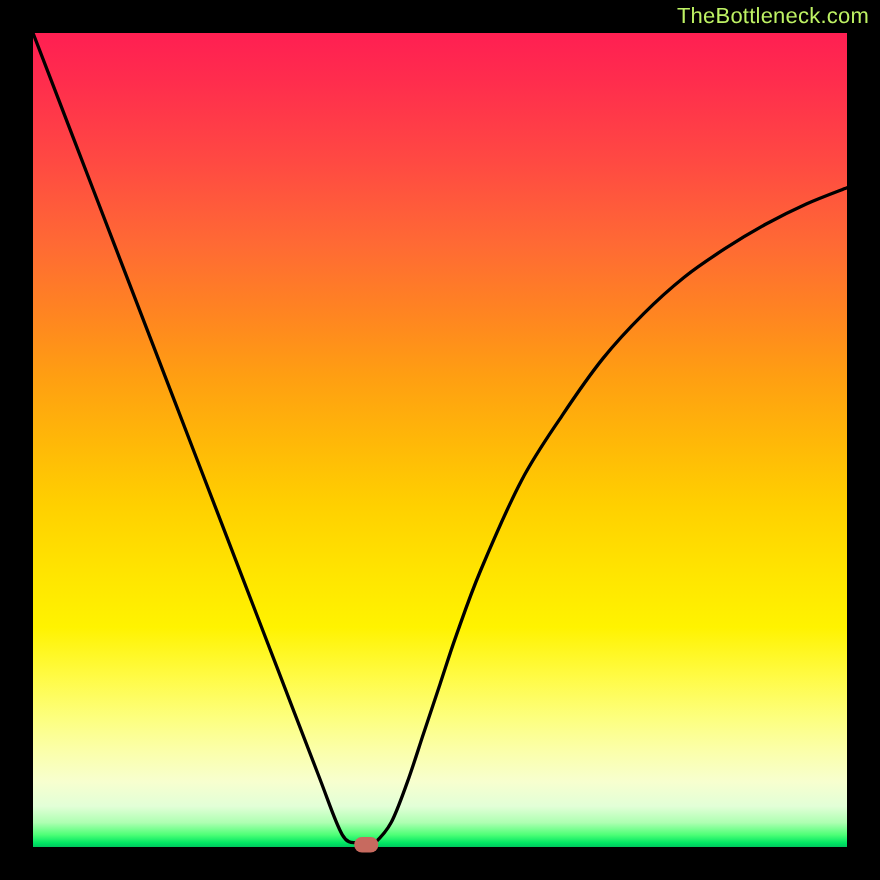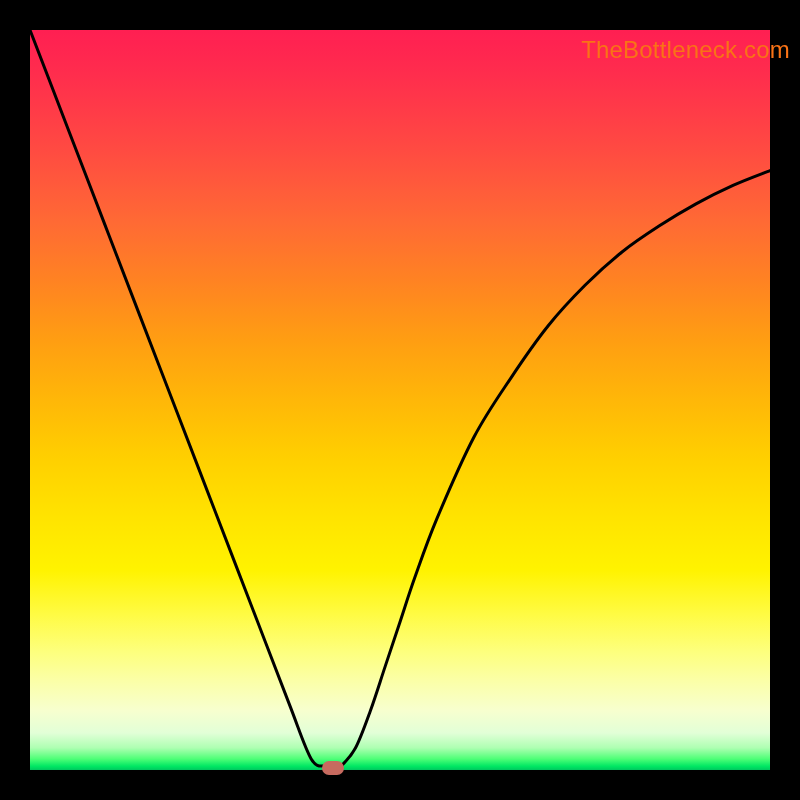--- a/index.html
+++ b/index.html
@@ -55,26 +55,25 @@
     position: absolute;
     width: 22px;
     height: 14px;
     border-radius: 7px;
     background: #c76a5f;
   }
   .watermark {
     position: absolute;
     top: 4px;
     right: 10px;
-    color: #f97316;
-    font-size: 24px;
+    color: #bef264;
+    font-size: 20px;
     font-weight: 500;
     letter-spacing: 0.2px;
     user-select: none;
-    margin-top: 32px;
   }
 </style>
 </head>
 <body>
 
 <div class="frame">
 
   <div class="plot-area">
     <svg class="curve" viewBox="0 0 740 740" preserveAspectRatio="none">
       <path id="curve-path" fill="none" stroke="#000" stroke-width="3" stroke-linecap="round" stroke-linejoin="round" d="M 0 0 C 6.166666666666667 16.033333333333342, 24.666666666666664 64.13333333333338, 37 96.20000000000005 C 49.333333333333336 128.2666666666667, 61.666666666666664 160.33333333333331, 74 192.39999999999998 C 86.33333333333333 224.46666666666664, 98.66666666666667 256.53333333333336, 111 288.6 C 123.33333333333333 320.6666666666667, 135.66666666666666 352.73333333333335, 148 384.8 C 160.33333333333334 416.8666666666667, 172.66666666666666 448.93333333333334, 185 481 C 197.33333333333334 513.0666666666667, 209.66666666666666 545.1333333333334, 222 577.2 C 234.33333333333334 609.2666666666667, 249.13333333333333 648.1166666666667, 259 673.4 C 268.8666666666667 698.6833333333333, 275.0333333333333 718.4166666666666, 281.2 728.9 C 287.3666666666667 739.3833333333333, 292.3 734.6966666666666, 296 736.3 C 299.7 737.9033333333333, 300.9333333333333 738.52, 303.4 738.52 C 305.8666666666667 738.52, 307.1 739.7533333333333, 310.8 736.3 C 314.5 732.8466666666666, 320.6666666666667 727.05, 325.6 717.8 C 330.53333333333336 708.55, 335.4666666666667 694.3666666666666, 340.40000000000003 680.8 C 345.33333333333337 667.2333333333333, 350.26666666666665 651.1999999999999, 355.2 636.4 C 360.1333333333333 621.6, 365.06666666666666 606.8, 370 592 C 374.93333333333334 577.2, 378.6333333333333 564.8666666666667, 384.8 547.6 C 390.9666666666667 530.3333333333334, 397.1333333333334 511.8333333333333, 407.00000000000006 488.4 C 416.86666666666673 464.96666666666664, 431.6666666666667 430.43333333333334, 444 407 C 456.3333333333333 383.56666666666666, 468.6666666666667 366.29999999999995, 481 347.79999999999995 C 493.3333333333333 329.29999999999995, 505.6666666666667 311.4166666666667, 518 296 C 530.3333333333334 280.5833333333333, 542.6666666666666 267.63333333333327, 555 255.29999999999995 C 567.3333333333334 242.9666666666666, 579.6666666666666 231.86666666666665, 592 222 C 604.3333333333334 212.13333333333335, 616.6666666666666 204.1166666666667, 629 196.10000000000002 C 641.3333333333334 188.08333333333334, 653.6666666666666 180.6833333333333, 666 173.89999999999998 C 678.3333333333334 167.11666666666665, 690.6666666666666 160.95, 703 155.39999999999998 C 715.3333333333334 149.84999999999997, 733.8333333333334 143.06666666666658, 740 140.5999999999999"></path>

